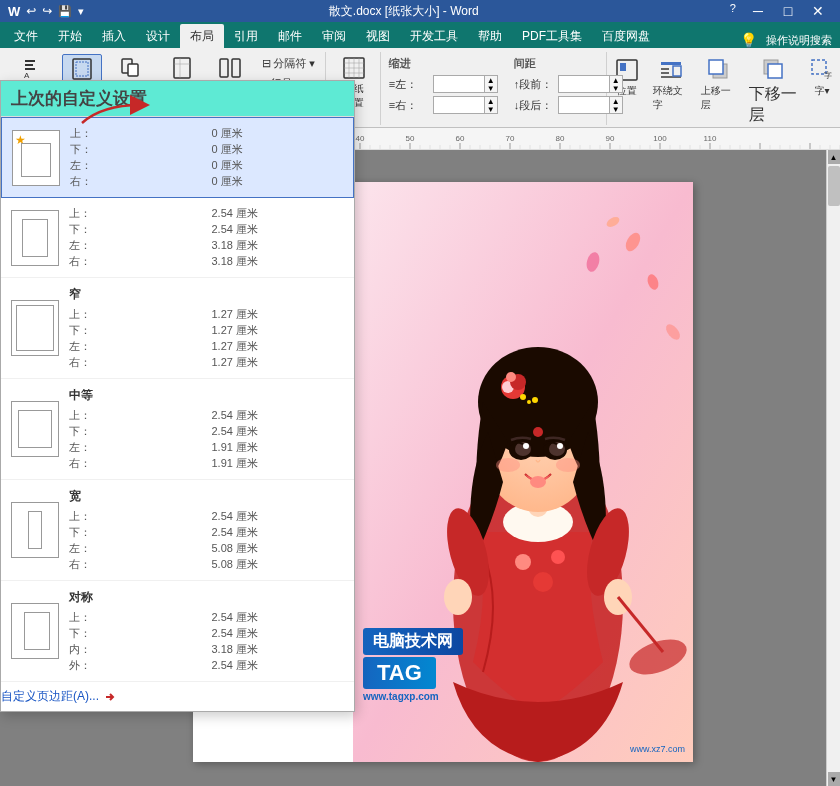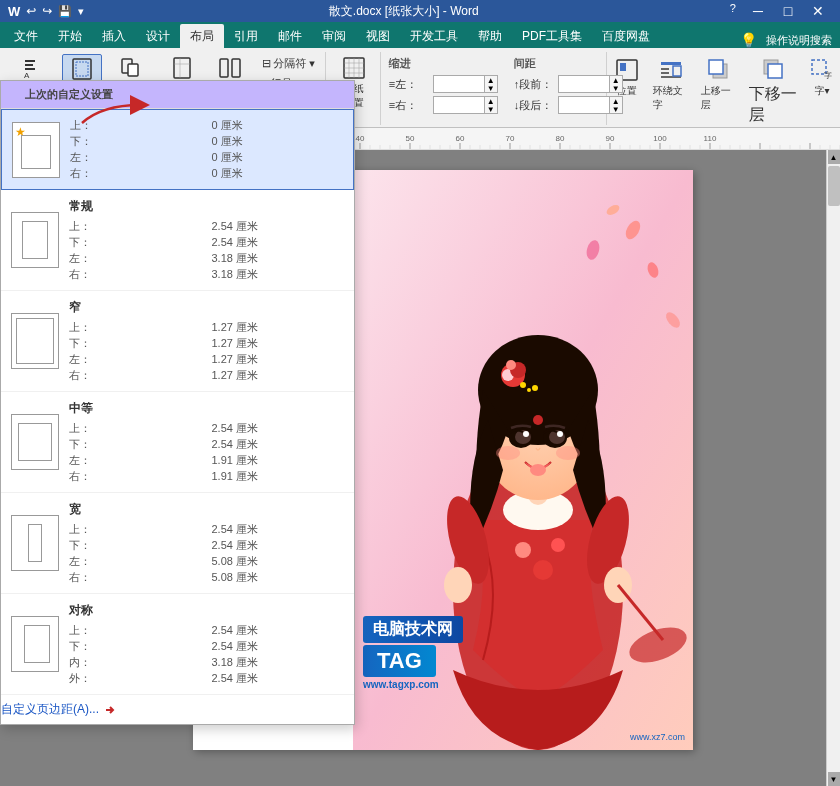--- a/index.html
+++ b/index.html
@@ -222,20 +222,21 @@
       padding-top: 20px;
     }
 
     .doc-page {
       background: white;
       width: 500px;
       height: 580px;
       box-shadow: 2px 2px 8px rgba(0,0,0,0.3);
       position: relative;
       overflow: hidden;
+      margin-top: 12px;
     }
 
     
     .doc-image {
       position: absolute;
       right: 0;
       top: 0;
       width: 340px;
       height: 580px;
       background: linear-gradient(135deg, #fce4ec 0%, #f8bbd0 30%, #ffccbc 60%, #fff9c4 100%);
@@ -248,23 +249,23 @@
       left: 0;
       top: 80px;
       width: 355px;
       background: white;
       border: 1px solid #aaa;
       box-shadow: 2px 4px 12px rgba(0,0,0,0.2);
       z-index: 100;
     }
 
     .dropdown-header {
-      background: #c4b5fd;
-      padding: 6px 24px;
-      font-size: 11px;
+      background: #5eead4;
+      padding: 6px 10px;
+      font-size: 17px;
       color: #444;
       border-bottom: 1px solid #ddd;
       font-weight: bold;
     }
 
     .margin-item {
       display: flex;
       align-items: center;
       padding: 8px 10px;
       cursor: pointer;
@@ -773,21 +774,20 @@
           <span>0 厘米</span>
       </div>
     </div>
   </div>
 
   <div class="margin-item">
     <div class="margin-preview">
       <div style="position:absolute;top:8px;left:10px;right:10px;bottom:8px;border:1px solid #999;"></div>
     </div>
     <div class="margin-info">
-      <div class="margin-name">常规</div>
       <div class="margin-values">
         <span>上：</span>
           <span>2.54 厘米</span>
         <span>下：</span>
           <span>2.54 厘米</span>
         <span>左：</span>
           <span>3.18 厘米</span>
         <span>右：</span>
           <span>3.18 厘米</span>
       </div>

